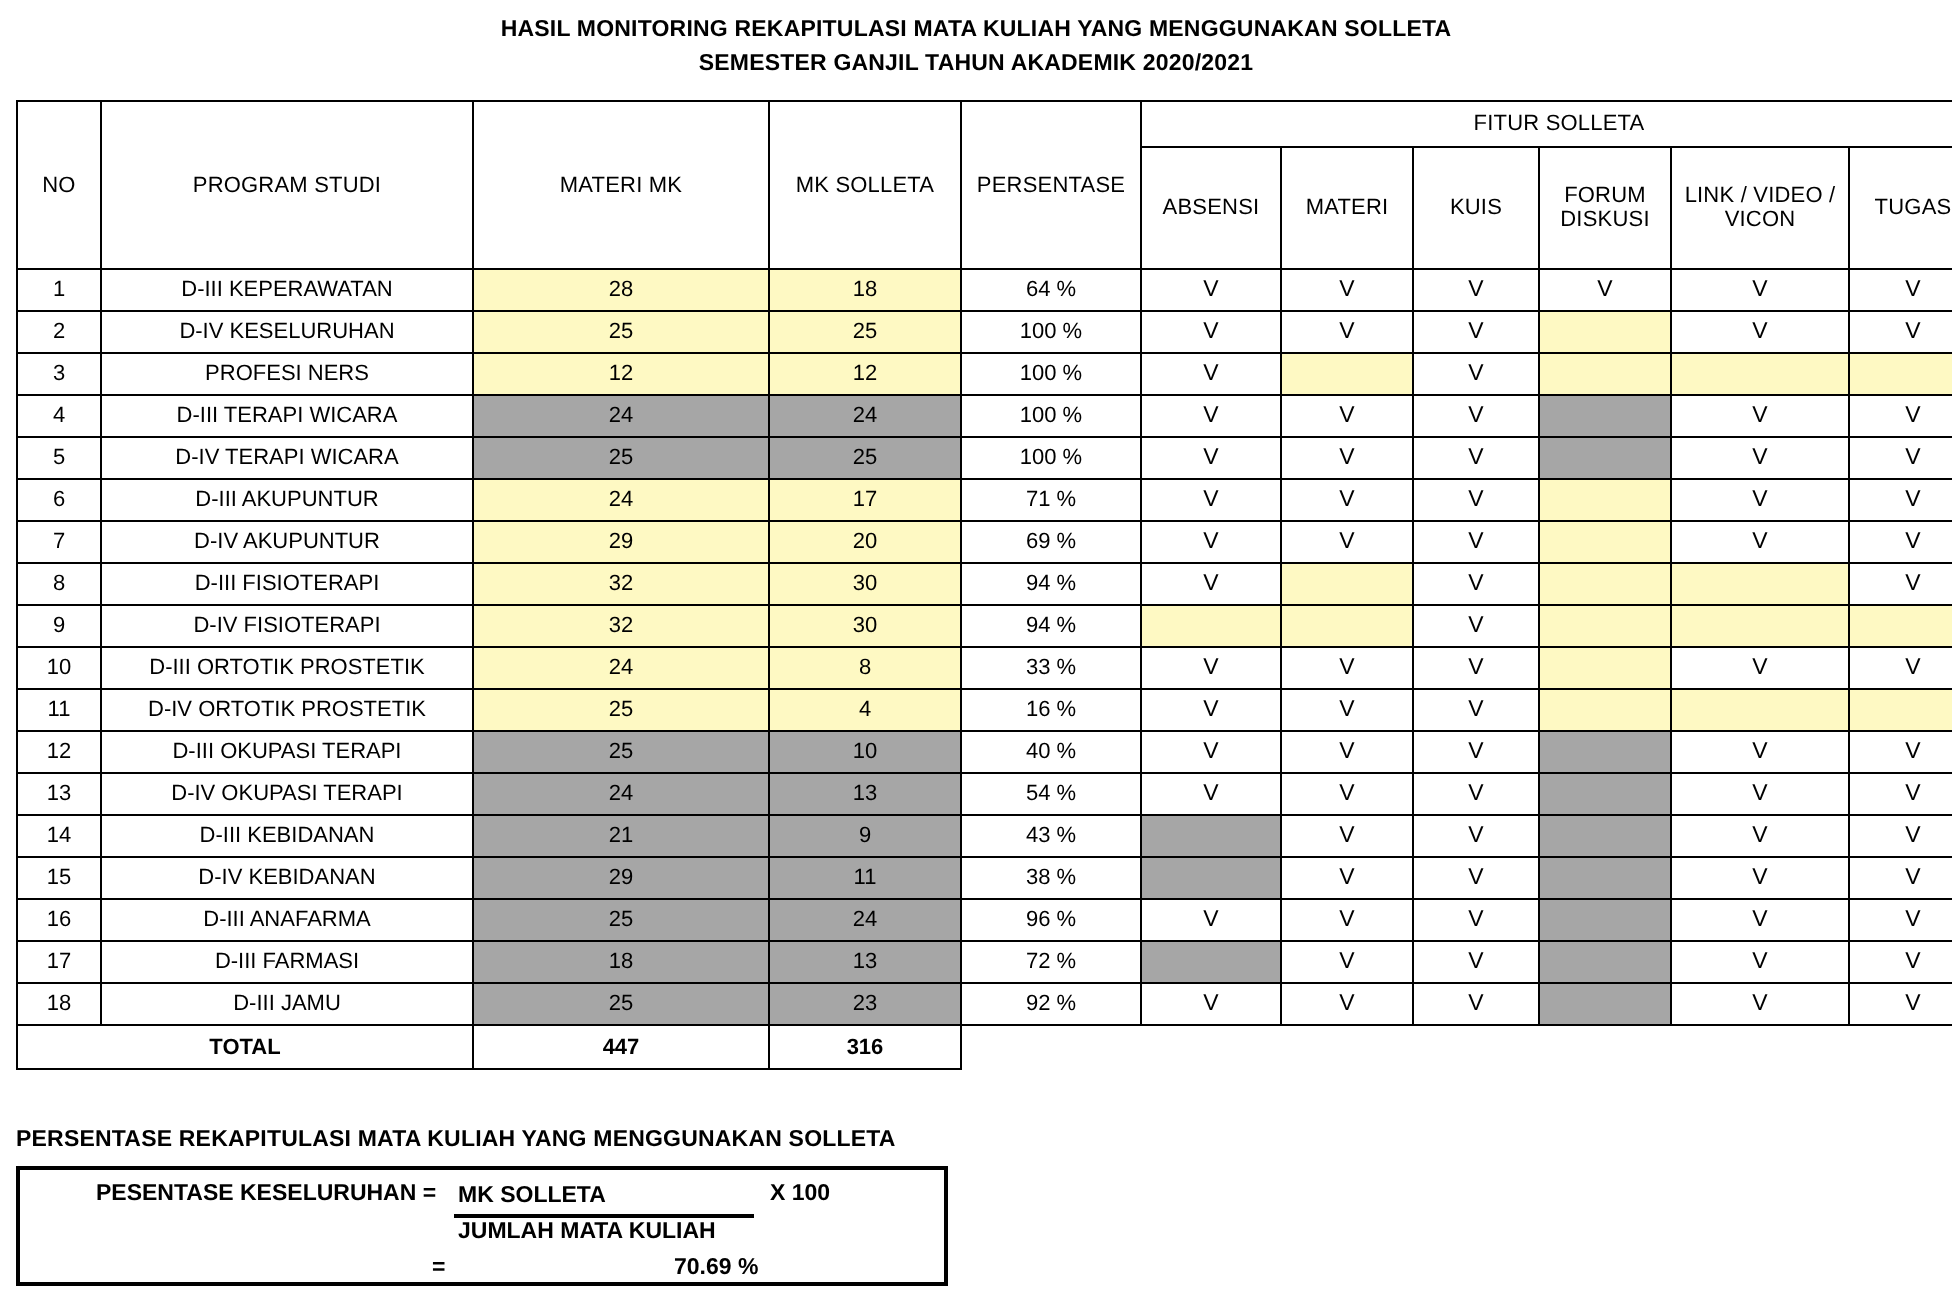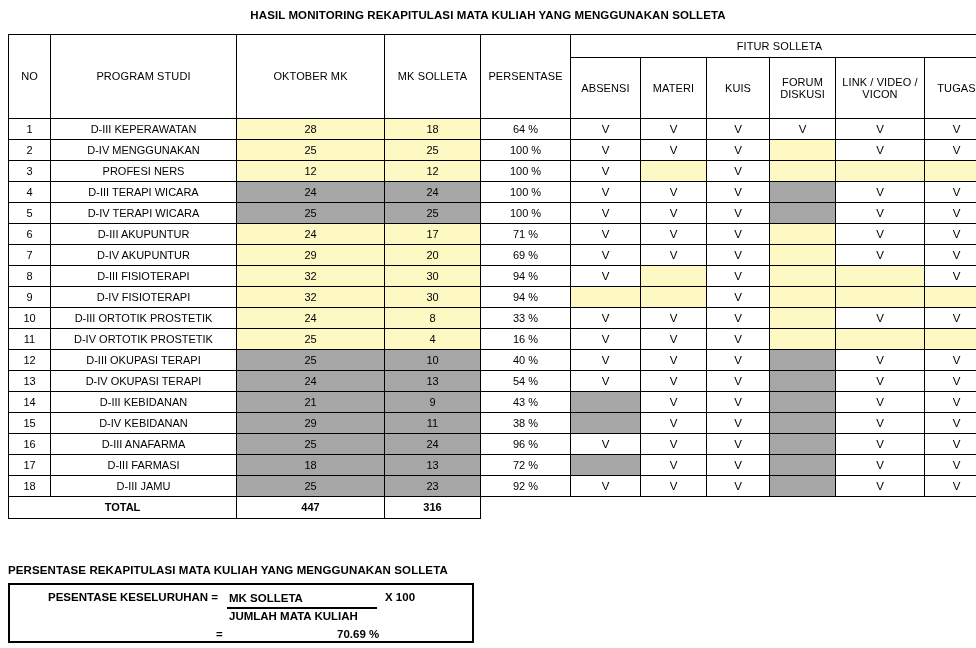--- a/index.html
+++ b/index.html
@@ -153,20 +153,21 @@
     font-size: 11.5px;
     font-weight: bold;
     white-space: nowrap;
   }
 </style>
 </head>
 <body>
 
 <div class="title-block">
   <div class="title-line">HASIL MONITORING REKAPITULASI MATA KULIAH YANG MENGGUNAKAN SOLLETA</div>
+  <div class="title-line">SEMESTER GANJIL TAHUN AKADEMIK 2020/2021</div>
 </div>
 
 <div class="table-wrap">
   <table class="main">
     <colgroup>
       <col style="width:42px">
       <col style="width:186px">
       <col style="width:148px">
       <col style="width:96px">
       <col style="width:90px">
@@ -174,21 +175,21 @@
       <col style="width:66px">
       <col style="width:63px">
       <col style="width:66px">
       <col style="width:89px">
       <col style="width:64px">
     </colgroup>
     <thead>
       <tr>
         <td class="hd" rowspan="2">NO</td>
         <td class="hd" rowspan="2">PROGRAM STUDI</td>
-        <td class="hd" rowspan="2">OKTOBER MK</td>
+        <td class="hd" rowspan="2">MATERI MK</td>
         <td class="hd" rowspan="2">MK SOLLETA</td>
         <td class="hd" rowspan="2">PERSENTASE</td>
         <td class="hd hd-group" colspan="6">FITUR SOLLETA</td>
       </tr>
       <tr>
         <td class="hd hd-tall">ABSENSI</td>
         <td class="hd hd-tall">MATERI</td>
         <td class="hd hd-tall">KUIS</td>
         <td class="hd hd-tall">FORUM DISKUSI</td>
         <td class="hd hd-tall">LINK / VIDEO / VICON</td>
@@ -204,21 +205,21 @@
           <td class="c-pct">64 %</td>
           <td class="c-feat ">V</td>
           <td class="c-feat ">V</td>
           <td class="c-feat ">V</td>
           <td class="c-feat ">V</td>
           <td class="c-feat ">V</td>
           <td class="c-feat ">V</td>
         </tr>
         <tr class="datarow">
           <td class="c-no">2</td>
-          <td class="c-prodi">D-IV MENGGUNAKAN</td>
+          <td class="c-prodi">D-IV KESELURUHAN</td>
           <td class="c-num fill-cyan">25</td>
           <td class="c-num fill-cyan">25</td>
           <td class="c-pct">100 %</td>
           <td class="c-feat ">V</td>
           <td class="c-feat ">V</td>
           <td class="c-feat ">V</td>
           <td class="c-feat fill-cyan"></td>
           <td class="c-feat ">V</td>
           <td class="c-feat ">V</td>
         </tr>

